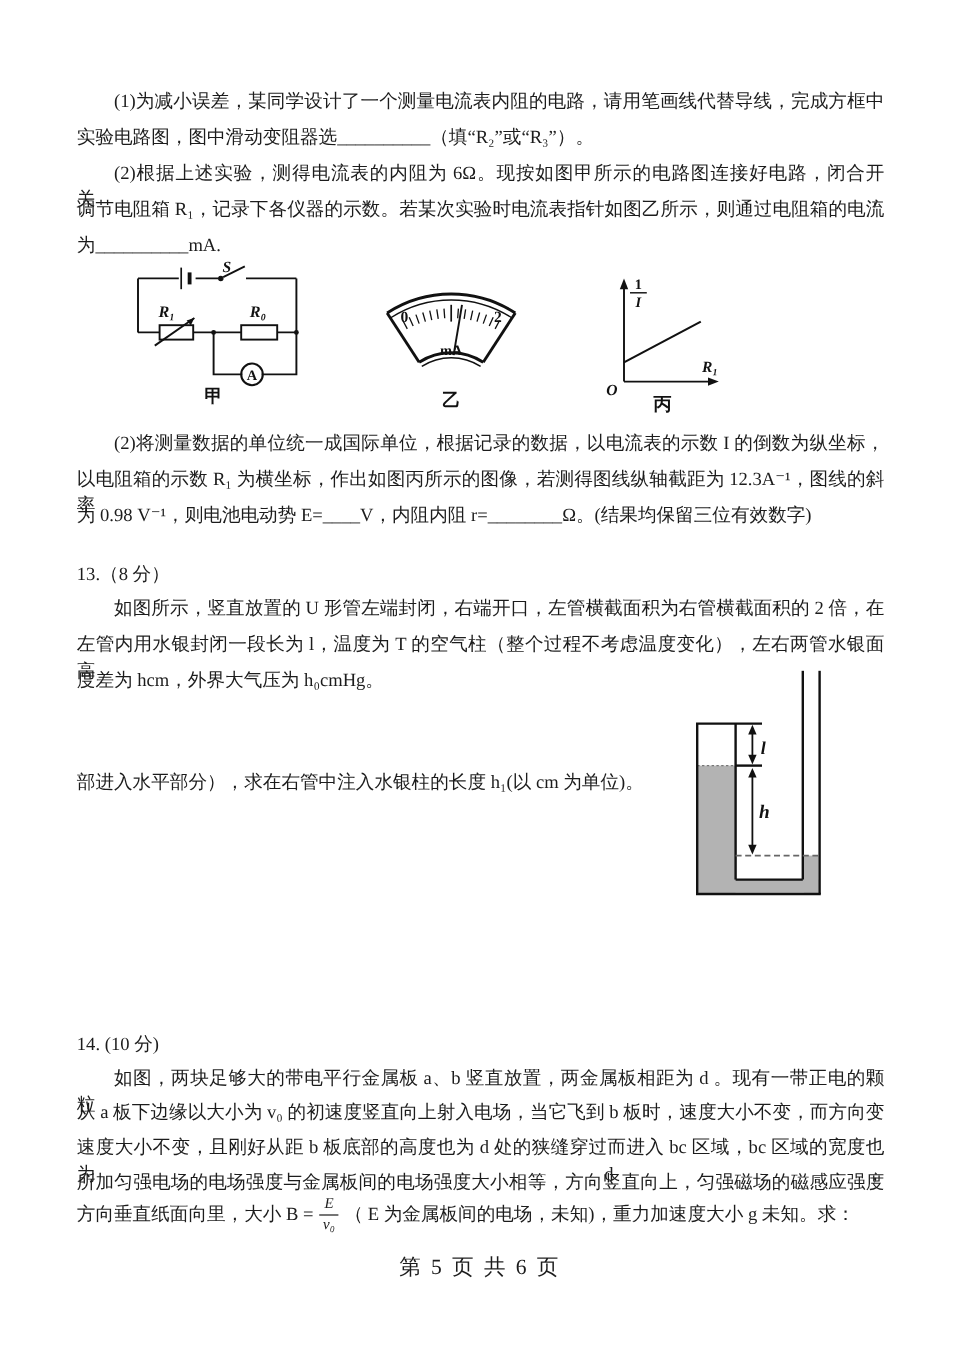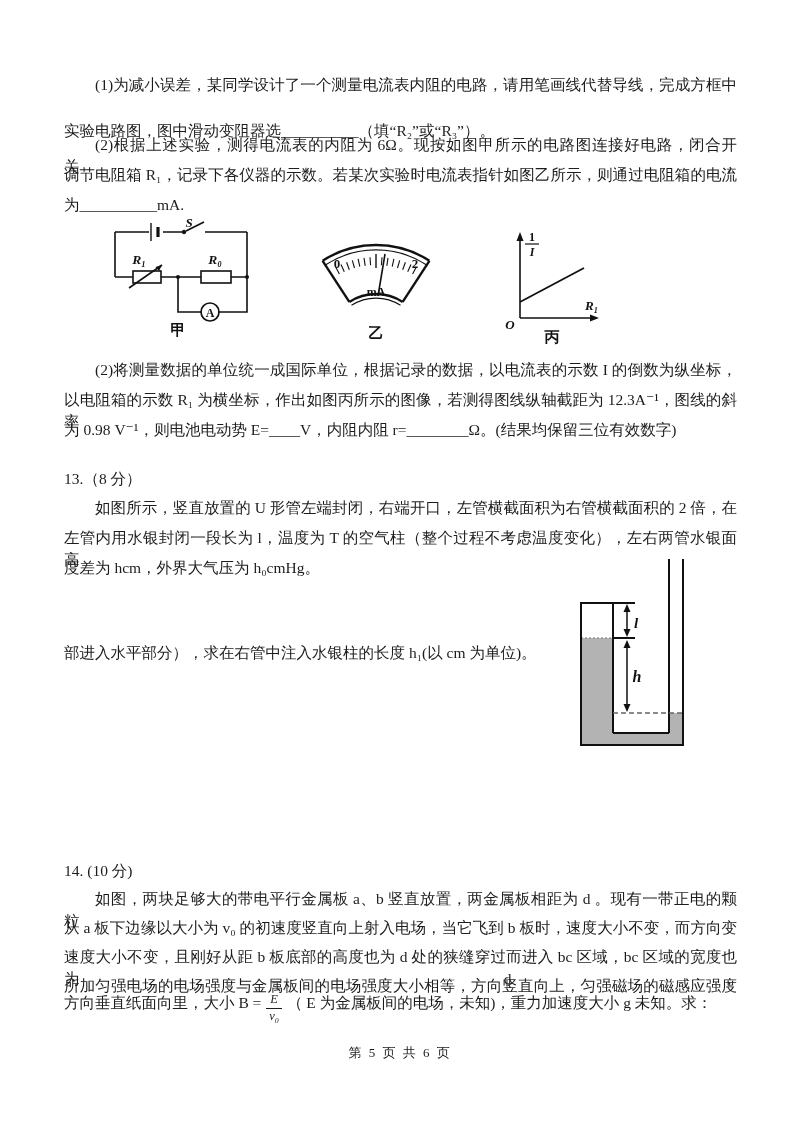--- a/index.html
+++ b/index.html
@@ -8,38 +8,38 @@
     background:#ffffff; overflow:hidden;
     font-family:"Liberation Serif","DejaVu Serif",serif;
     color:#1c1c1c;
   }
   .line {
     position:absolute; left:64px; width:673px;
     font-size:15.5px; line-height:22px; white-space:nowrap;
   }
   .just { white-space:normal; text-align:justify; text-align-last:justify; text-justify:inter-character; }
   .indent { text-indent:31px; }
-  .frow { position:absolute; left:64px; display:flex; font-size:15.5px; }
+  .frow { position:absolute; left:64px; display:flex; align-items:center; font-size:15.5px; }
   .frac { display:inline-flex; flex-direction:column; align-items:center;
           font-size:12.5px; line-height:1.1; font-style:italic; margin:0 5px; }
   .frac .num { border-bottom:1px solid #1c1c1c; padding:0 4px 1px 4px; }
   .frac .den { padding-top:1px; }
-  .footer { position:absolute; left:0; width:800px; text-align:center; font-size:13px; letter-spacing:2px; }
+  .footer { position:absolute; left:0; width:800px; text-align:center; font-size:18px; letter-spacing:2px; }
   svg { position:absolute; overflow:visible; }
   svg text { font-family:"Liberation Serif","DejaVu Serif",serif; fill:#111; }
   .lbl-it { font-style:italic; font-weight:bold; }
   .cap { font-size:15px; font-weight:bold; }
 </style>
 </head>
 <body>
 
 <div id="page">
 
   <div class="line just indent" style="top:74px">(1)为减小误差，某同学设计了一个测量电流表内阻的电路，请用笔画线代替导线，完成方框中</div>
-  <div class="line" style="top:120px">实验电路图，图中滑动变阻器选__________（填“R₂”或“R₃”）。</div>
+  <div class="line" style="top:104px">实验电路图，图中滑动变阻器选__________（填“R₂”或“R₃”）。</div>
   <div class="line just indent" style="top:134px">(2)根据上述实验，测得电流表的内阻为 6Ω。现按如图甲所示的电路图连接好电路，闭合开关，</div>
   <div class="line just" style="top:164px">调节电阻箱 R₁，记录下各仪器的示数。若某次实验时电流表指针如图乙所示，则通过电阻箱的电流</div>
   <div class="line" style="top:194px">为__________mA.</div>
 
   <svg style="left:105px; top:218px" width="170" height="125" viewBox="0 0 170 125">
     <g stroke="#111" stroke-width="1.6" fill="none">
       <path d="M10,14 H44 M58,14 H77 M100,14 H142"></path>
       <path d="M10,14 V59 M142,14 V59"></path>
       <path d="M10,59 H28 M56,59 H96 M126,59 H142"></path>
       <path d="M73,59 V94 H97 M113,94 H142 V59"></path>

